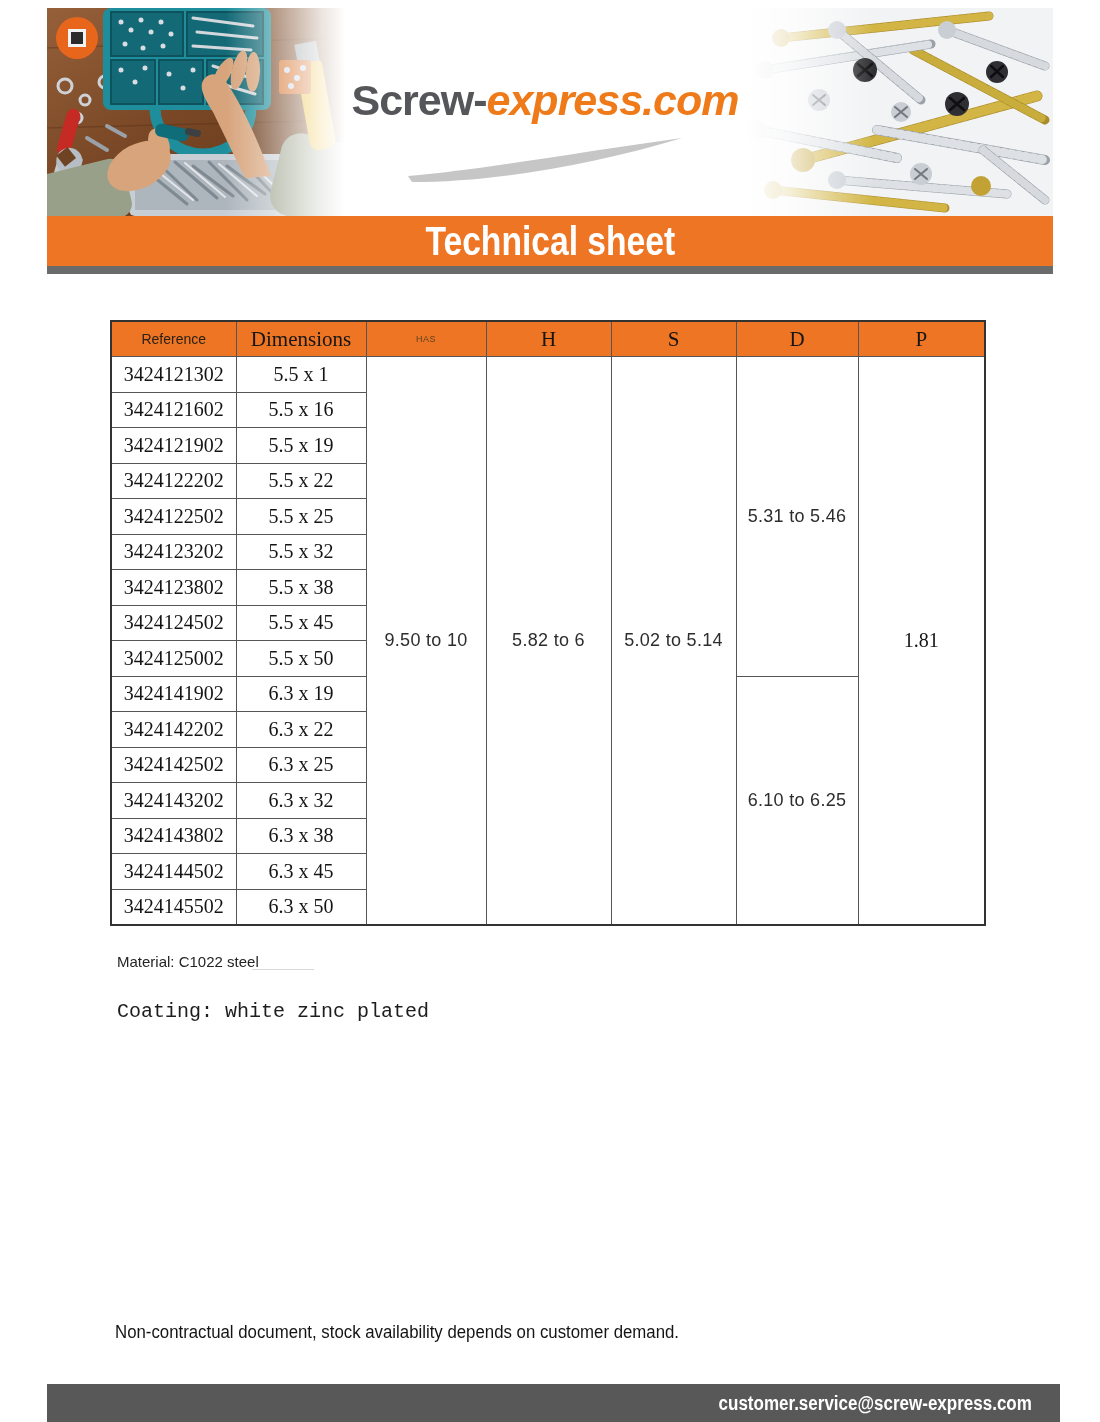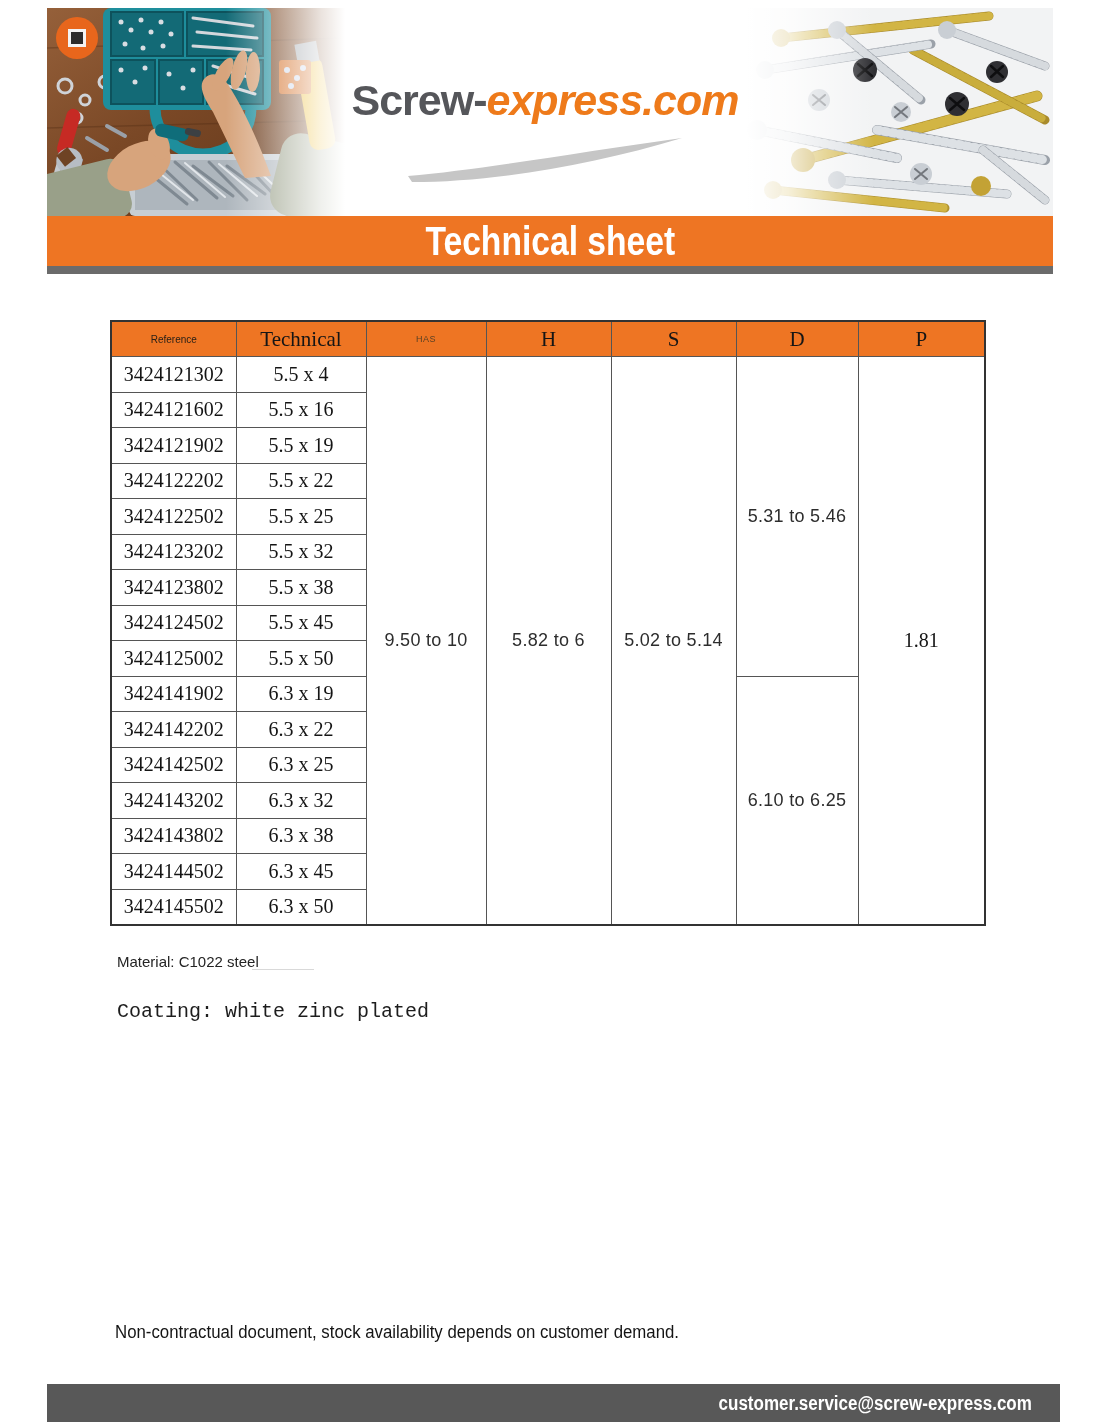--- a/index.html
+++ b/index.html
@@ -28,21 +28,21 @@
            background:var(--strip-gray,#6b6b6b); }
 
   
   .table-wrap { position:absolute; left:110px; top:320px; }
   table.spec { border-collapse:collapse; table-layout:fixed; width:874px;
                border:2px solid #333; background:#fff; }
   table.spec th, table.spec td { border:1px solid #555; padding:0; text-align:center; vertical-align:middle; }
   table.spec th { background:var(--accent,#ee7523); height:34px; font-weight:normal; }
   table.spec td { height:34.5px; background:#ffffff; }
 
-  .hdr-ref   { font-size:10px; color:#2b2117; }
+  .hdr-ref   { font-size:14px; color:#2b2117; }
   .hdr-tiny  { font-size:9px; font-weight:bold; color:#5a4124; letter-spacing:0.5px; }
   .hdr-serif { font-family:"Liberation Serif", serif; font-size:21px; color:#151515; }
 
   .cell-serif { font-family:"Liberation Serif", serif; font-size:20px; color:#141414; }
   .cell-sans  { font-size:18px; color:#2d2d2d; letter-spacing:0.3px; }
 
   
   .material-note { position:absolute; left:117px; top:953px; font-size:15px; color:#242424; }
   .material-line { position:absolute; left:252px; top:969px; width:62px; height:1px; background:#d9d9d9; }
   .coating-note  { position:absolute; left:117px; top:1000px; font-size:20px; color:#1d1d1d;font-family:Liberation Mono, monospace; }
@@ -269,32 +269,32 @@
           <col style="width:130px">
           <col style="width:120px">
         <col style="width:125px">
           <col style="width:125px">
           <col style="width:122px">
           <col style="width:127px">
       </colgroup>
     <thead>
           <tr>
             <th class="hdr-ref">Reference</th>
-            <th class="hdr-serif">Technical</th>
+            <th class="hdr-serif">Dimensions</th>
             <th class="hdr-tiny">HAS</th>
             <th class="hdr-serif">H</th>
             <th class="hdr-serif">S</th>
             <th class="hdr-serif">D</th>
             <th class="hdr-serif">P</th>
           </tr>
         </thead>
         <tbody>
           <tr>
             <td class="cell-serif">3424121302</td>
-            <td class="cell-serif">5.5 x 4</td>
+            <td class="cell-serif">5.5 x 1</td>
             <td rowspan="16" class="cell-sans">9.50 to 10</td>
             <td rowspan="16" class="cell-sans">5.82 to 6</td>
             <td rowspan="16" class="cell-sans">5.02 to 5.14</td>
             <td rowspan="9" class="cell-sans">5.31 to 5.46</td>
             <td rowspan="16" class="cell-serif">1.81</td>
           </tr>
           <tr>
             <td class="cell-serif">3424121602</td>
             <td class="cell-serif">5.5 x 16</td>
           </tr>

